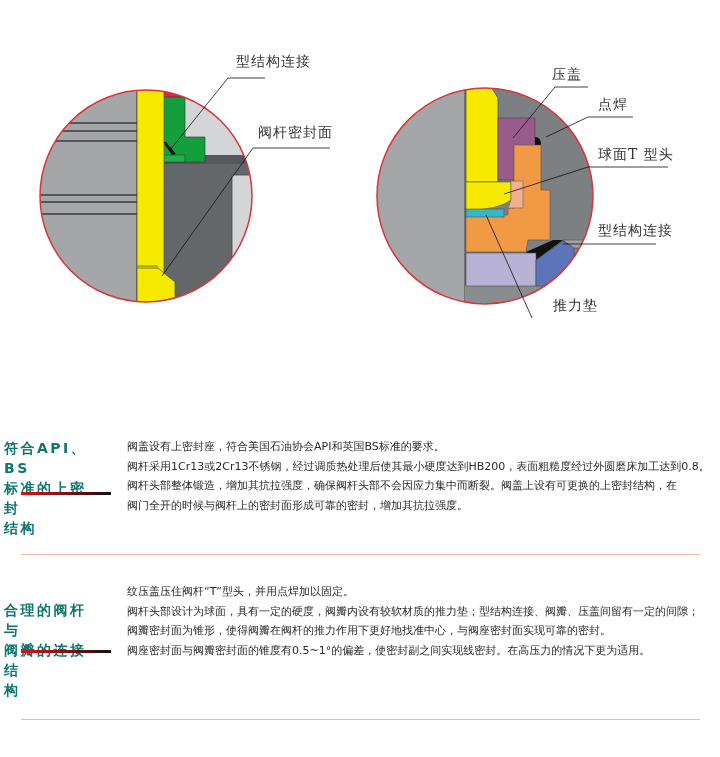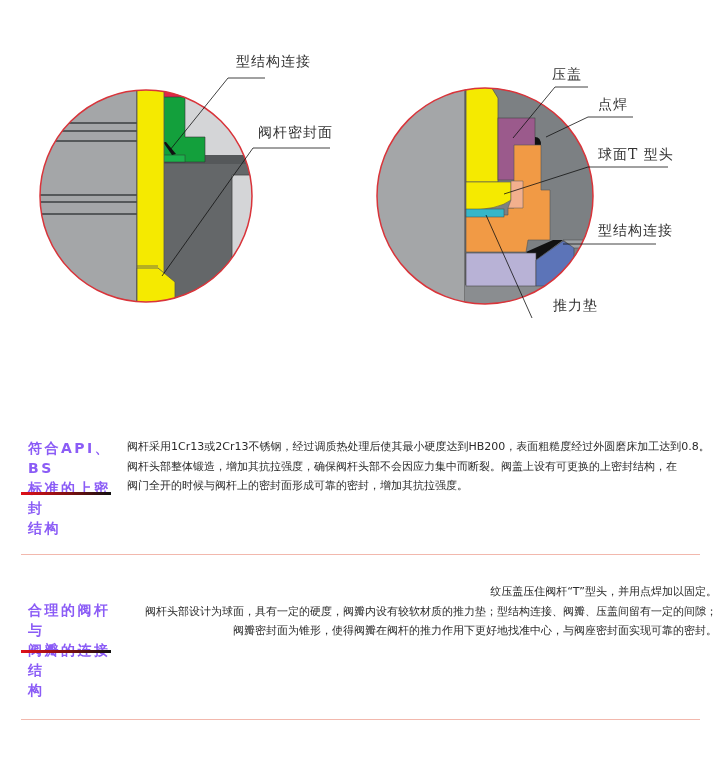--- a/index.html
+++ b/index.html
@@ -3,22 +3,22 @@
 <meta charset="utf-8">
 <style>
   html, body { margin:0; padding:0; background:#ffffff; }
   body { width:720px; height:757px; position:relative; overflow:hidden;
          font-family:"DejaVu Sans","Liberation Sans",sans-serif; color:#222; }
   .diagram { position:absolute; top:0; }
   .diagram svg { display:block; }
   .label { position:absolute; font-family:"DejaVu Serif","Liberation Serif",serif;
            font-size:14px; color:#333; letter-spacing:1px; white-space:nowrap; }
   .section { position:absolute; left:0; width:720px; }
-  .sec-title { position:absolute; left:28px; width:92px; font-weight:bold;
-               font-size:14px; line-height:20px; color:#8b5cf6; letter-spacing:2.5px;
+  .sec-title { position:absolute; left:4px; width:92px; font-weight:bold;
+               font-size:14px; line-height:20px; color:#0f766e; letter-spacing:2.5px;
                font-family:"DejaVu Sans","Liberation Sans",sans-serif; }
   .sec-underline { position:absolute; left:21px; width:90px; height:3px;
                    background:linear-gradient(90deg,#e0101a 0%,#7a1010 55%,#111 100%); }
   .sec-body { position:absolute; left:127px; width:590px; font-size:11px;
               line-height:19.5px; color:#2a2a2a; }
   .sec-body p { margin:0; white-space:nowrap; }
   .divider { position:absolute; left:21px; width:679px; height:1px; background:#f2b8ad; }
 </style>
 </head>
 <body>
@@ -117,35 +117,37 @@
 </div>
 
 <div class="section" style="top:438px;">
   <div class="sec-title" style="top:0;">
     <div>符合API、BS</div>
     <div>标准的上密封</div>
     <div>结构</div>
   </div>
   <div class="sec-underline" style="top:54px;"></div>
   <div class="sec-body" style="top:-1px;">
+    <p>阀盖设有上密封座，符合美国石油协会API和英国BS标准的要求。</p>
     <p>阀杆采用1Cr13或2Cr13不锈钢，经过调质热处理后使其最小硬度达到HB200，表面粗糙度经过外圆磨床加工达到0.8。</p>
     <p>阀杆头部整体锻造，增加其抗拉强度，确保阀杆头部不会因应力集中而断裂。阀盖上设有可更换的上密封结构，在</p>
     <p>阀门全开的时候与阀杆上的密封面形成可靠的密封，增加其抗拉强度。</p>
   </div>
 </div>
 
 <div class="divider" style="top:554px;"></div>
 
 <div class="section" style="top:584px;">
   <div class="sec-title" style="top:0;margin-top:16px;">
     <div>合理的阀杆与</div>
     <div>阀瓣的连接结</div>
     <div>构</div>
   </div>
   <div class="sec-underline" style="top:66px;"></div>
-  <div class="sec-body" style="top:-2px;text-align:right;">
+  <div class="sec-body" style="top:-2px;">
     <p>纹压盖压住阀杆“T”型头，并用点焊加以固定。</p>
     <p>阀杆头部设计为球面，具有一定的硬度，阀瓣内设有较软材质的推力垫；型结构连接、阀瓣、压盖间留有一定的间隙；</p>
     <p>阀瓣密封面为锥形，使得阀瓣在阀杆的推力作用下更好地找准中心，与阀座密封面实现可靠的密封。</p>
+    <p>阀座密封面与阀瓣密封面的锥度有0.5~1°的偏差，使密封副之间实现线密封。在高压力的情况下更为适用。</p>
   </div>
 </div>
 
 <div class="divider" style="top:719px;"></div>
 
 </body></html>

